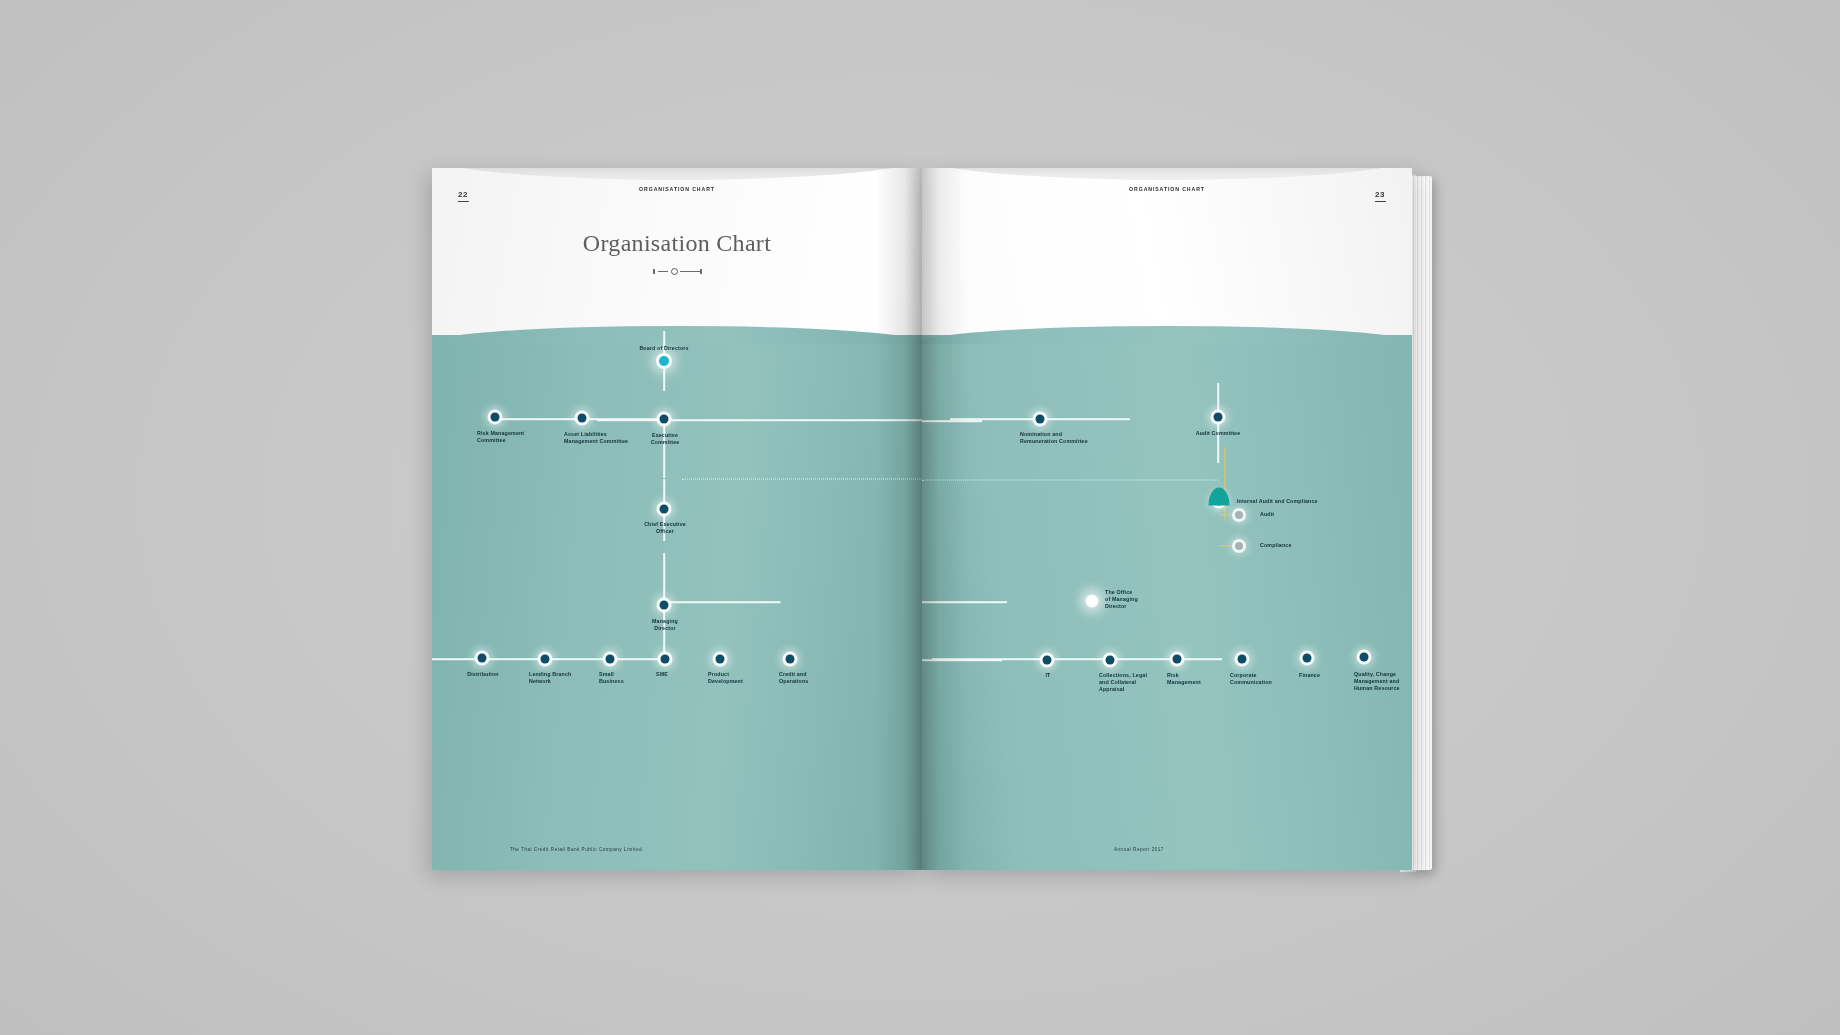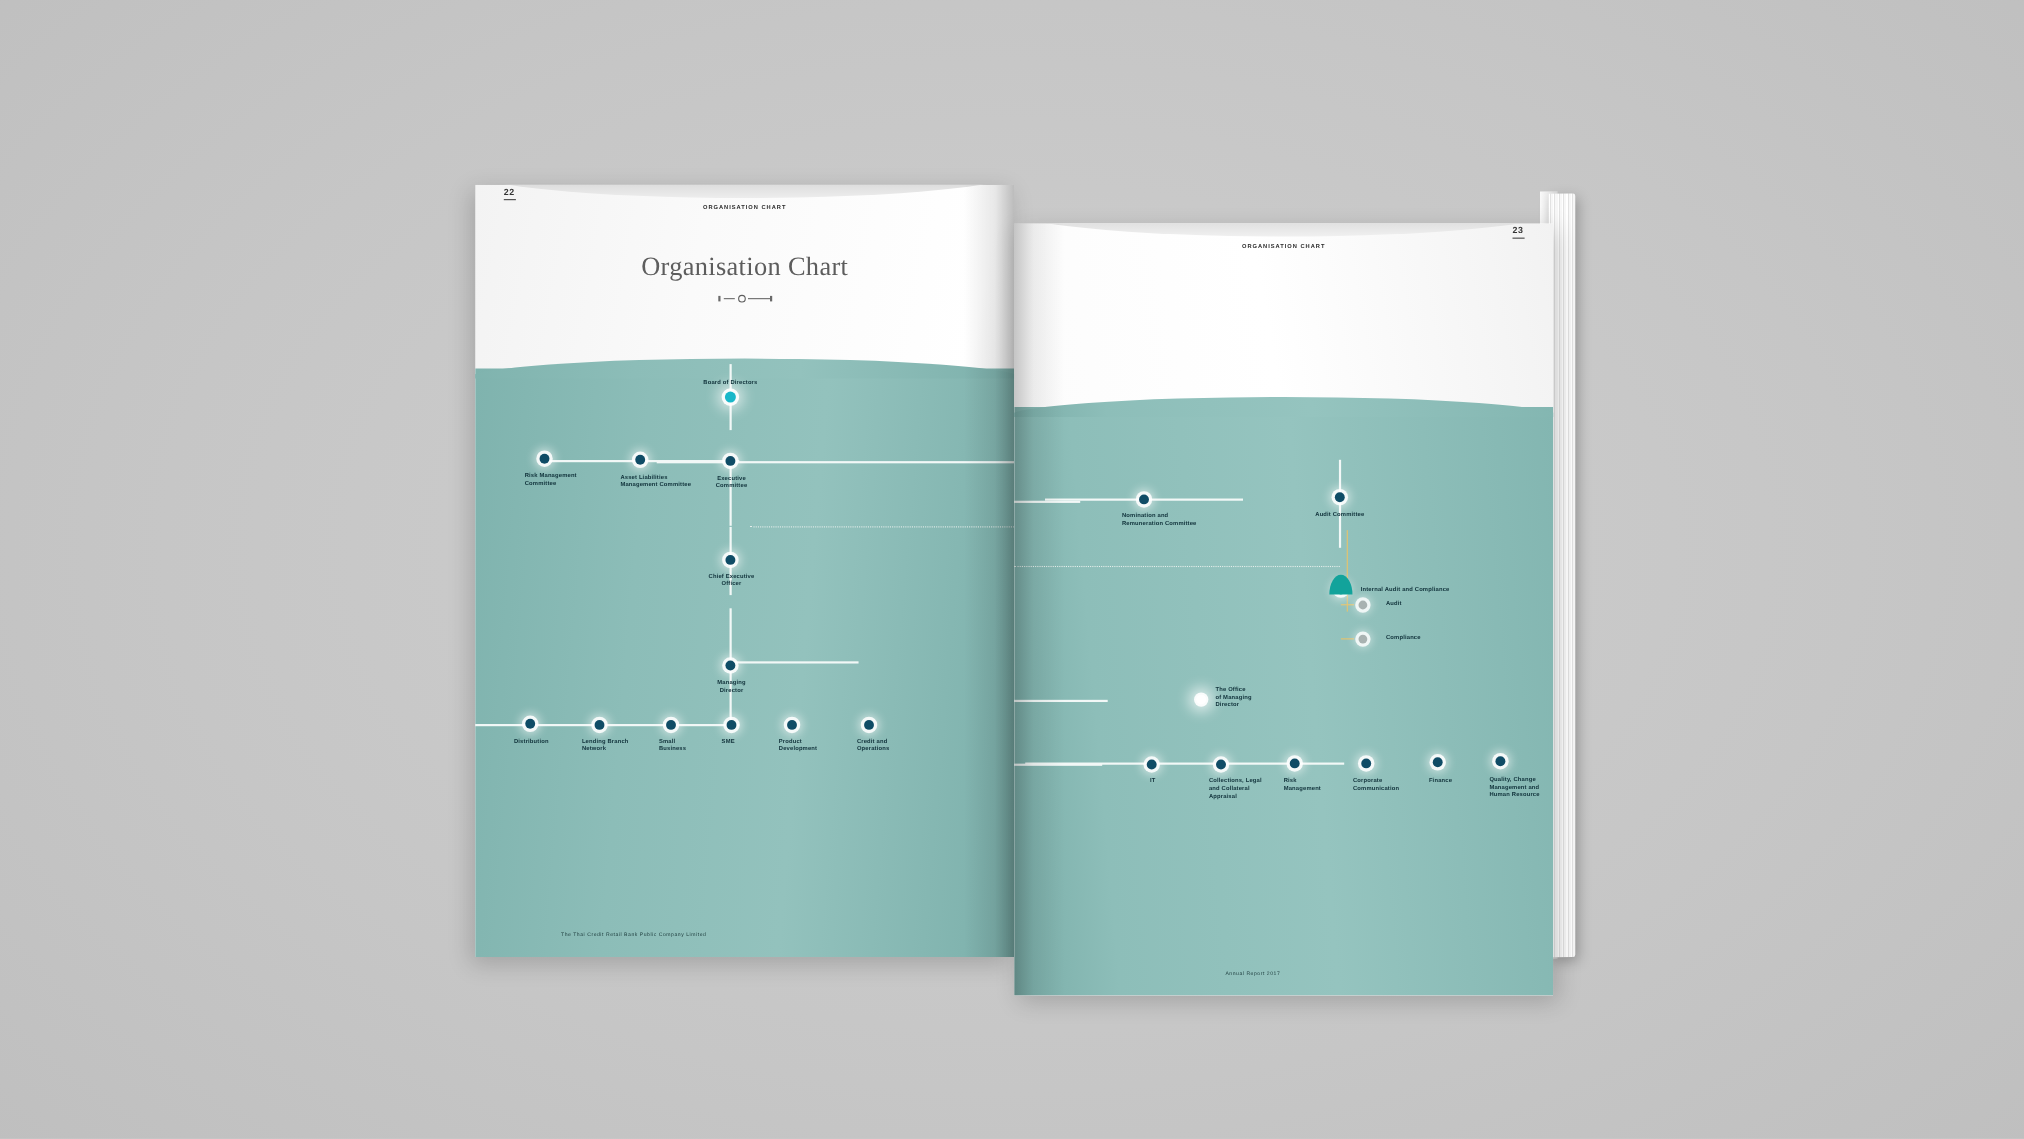--- a/index.html
+++ b/index.html
@@ -17,21 +17,21 @@
   
   .stack{position:absolute;top:8px;left:976px;width:24px;height:694px;
     background:repeating-linear-gradient(90deg,#ffffff 0px,#ffffff 1px,#e2e2e2 1px,#e2e2e2 2px,#f7f7f7 2px,#f7f7f7 4px);
     box-shadow:3px 4px 12px rgba(0,0,0,.25);
     transform:skewY(-0.6deg);border-radius:0 2px 2px 0;}
   .stack2{position:absolute;top:6px;left:968px;width:16px;height:698px;
     background:linear-gradient(90deg,#fafafa,#dcdcdc);transform:skewY(-0.6deg);}
 
   .page{position:absolute;top:0;width:490px;height:702px;overflow:hidden;}
   .page-left{left:0;box-shadow:-4px 6px 20px rgba(0,0,0,.18);}
-  .page-right{left:490px;box-shadow:4px 6px 20px rgba(0,0,0,.18);margin-top:35px;}
+  .page-right{left:490px;box-shadow:4px 6px 20px rgba(0,0,0,.18);}
 
   .paper{position:absolute;inset:0;background:#fdfdfd;}
   .page-left .paper{background:linear-gradient(100deg,#f3f3f3 0%,#fafafa 35%,#ffffff 78%,#e8e8e8 100%);}
   .page-right .paper{background:linear-gradient(80deg,#e9e9e9 0%,#fcfcfc 14%,#ffffff 55%,#f2f2f2 100%);}
 
   
   .topcurve{position:absolute;left:-10px;right:-10px;top:-14px;height:26px;
     background:#d2d2d2;border-radius:0 0 50% 50%/0 0 100% 100%;}
   .page-left .topcurve{background:linear-gradient(180deg,#cccccc,#ededed);}
   .page-right .topcurve{background:linear-gradient(180deg,#cfcfcf,#f0f0f0);}
@@ -44,21 +44,21 @@
     background:inherit;border-radius:50%/100% 100% 0 0;}
 
   
   .gutterL{position:absolute;right:0;top:0;width:46px;height:100%;
     background:linear-gradient(90deg,rgba(0,0,0,0) 0%,rgba(0,0,0,.09) 62%,rgba(0,0,0,.26) 100%);pointer-events:none;}
   .gutterR{position:absolute;left:0;top:0;width:46px;height:100%;
     background:linear-gradient(270deg,rgba(0,0,0,0) 0%,rgba(0,0,0,.07) 62%,rgba(0,0,0,.22) 100%);pointer-events:none;}
 
   
   .hdr{position:absolute;top:18px;font-size:5.2px;letter-spacing:.9px;color:#2a2a2a;font-weight:700;}
-  .pgnum{position:absolute;top:2px;font-size:8px;color:#333;font-weight:700;letter-spacing:.5px;}
+  .pgnum{position:absolute;top:22px;font-size:8px;color:#333;font-weight:700;letter-spacing:.5px;}
   .pgnum::after{content:"";display:block;width:11px;height:1px;background:#444;margin-top:2px;}
 
   .title{position:absolute;left:0;right:0;top:62px;text-align:center;
     font-family:"Liberation Serif", serif;font-size:24px;color:#5d5d5d;font-weight:400;letter-spacing:.3px;}
   .deco{position:absolute;left:0;right:0;top:100px;display:flex;align-items:center;justify-content:center;gap:0;}
   .deco i{display:block;background:#6a6a6a;}
   .deco .t1{width:2px;height:5px;}
   .deco .l1{width:10px;height:1px;margin:0 3px;}
   .deco .dot{width:5px;height:5px;border:1px solid #5d5d5d;border-radius:50%;background:transparent;}
   .deco .l2{width:20px;height:1px;margin-left:2px;}

